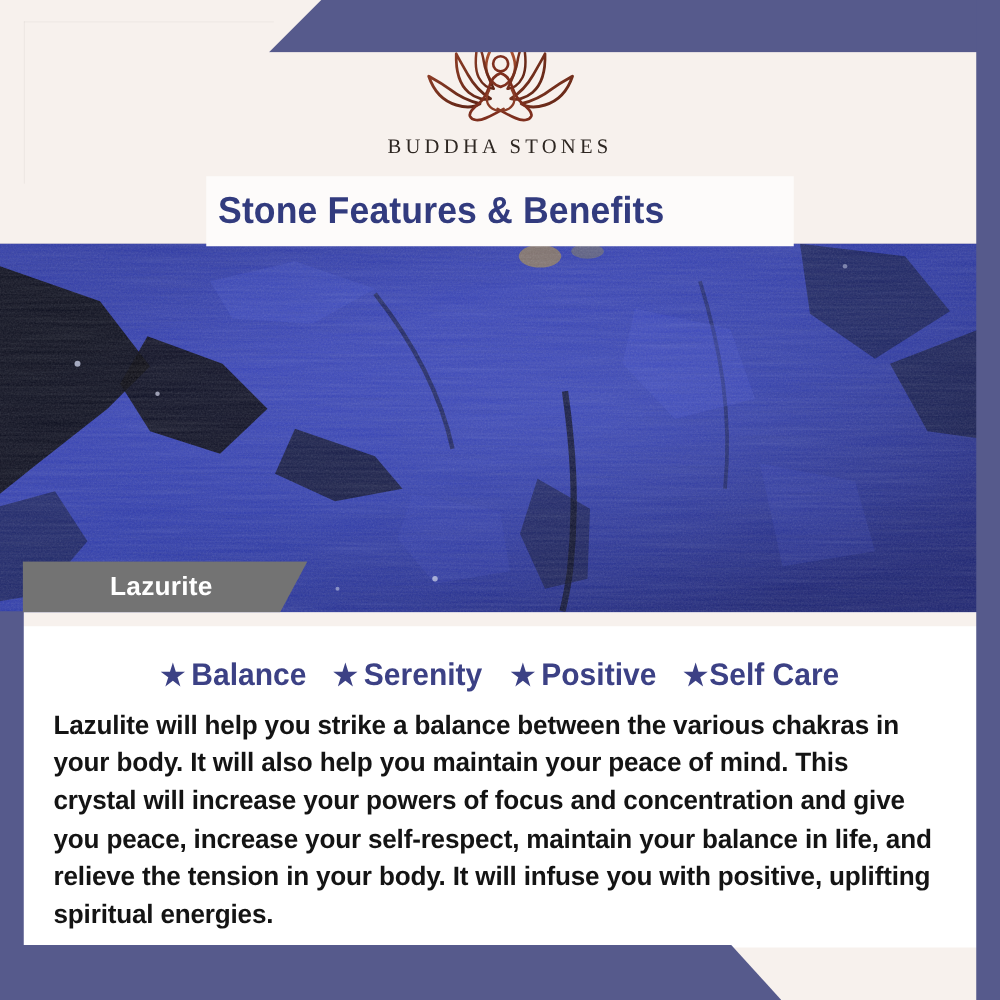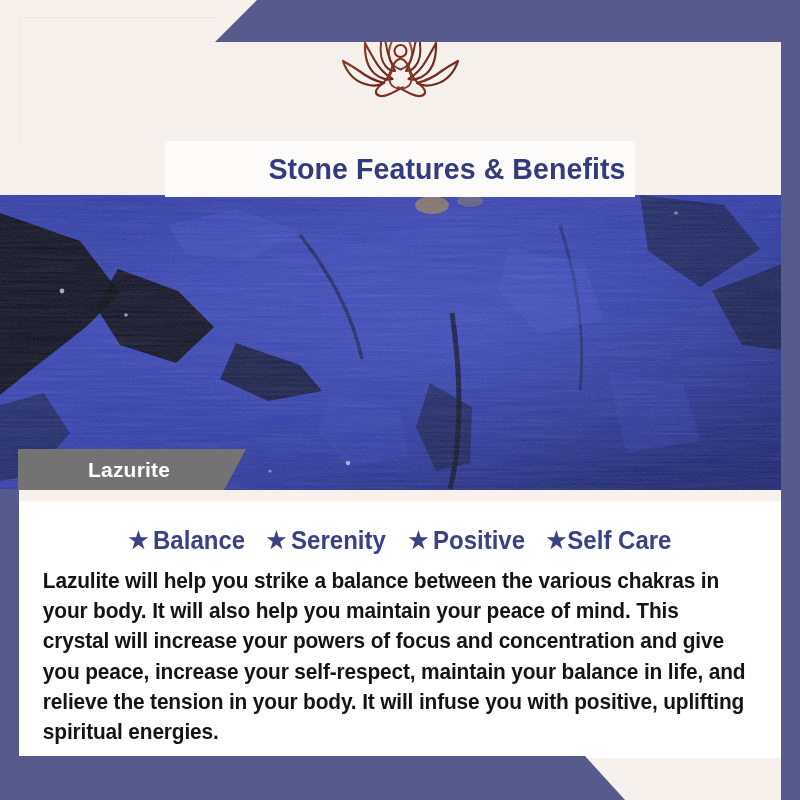--- a/index.html
+++ b/index.html
@@ -72,21 +72,21 @@
     font-weight:400;
     white-space:nowrap;
   }
 
   
   .title-panel {
     position:absolute;
     left:165px; top:141px; width:470px; height:56px;
     background:#FDFBFA;
     z-index:7;
-    display:flex; align-items:center; justify-content:flex-end;
+    display:flex; align-items:center; justify-content:flex-start;
   }
   .title-text {
     font-size:30px;
     font-weight:700;
     color:#323B7E;
     letter-spacing:0.1px;
     white-space:nowrap;
     transform:scaleX(0.95);
     transform-origin:center;
   }
@@ -219,20 +219,21 @@
                    C161 141 169 136 175 133
                    C181 136 189 141 199 145 C210 150 221 149 224 142
                    C226 136 220 130 210 122 C202 115 197 106 193 94
                    C190 84 184 76 175 73 Z" stroke="#7E2F1E" stroke-width="4.4"></path>
 
           <path d="M157 100 C150 112 152 124 162 130 C169 134 176 133 180 130" stroke="#8A3C26" stroke-width="3.6"></path>
           <path d="M193 100 C200 112 198 124 188 130 C181 134 174 133 170 130" stroke="#8A3C26" stroke-width="3.6"></path>
         </g>
       </svg>
     </span>
+    <div class="brand-name">BUDDHA STONES</div>
   </div>
 
   <div class="title-panel">
     <div class="title-text">Stone Features &amp; Benefits</div>
   </div>
 
   <div class="photo">
     <svg viewBox="0 0 800 295" preserveAspectRatio="none" xmlns="http://www.w3.org/2000/svg" aria-hidden="true">
       <defs>
         <linearGradient id="rockBase" x1="0.1" y1="0" x2="0.9" y2="1">

